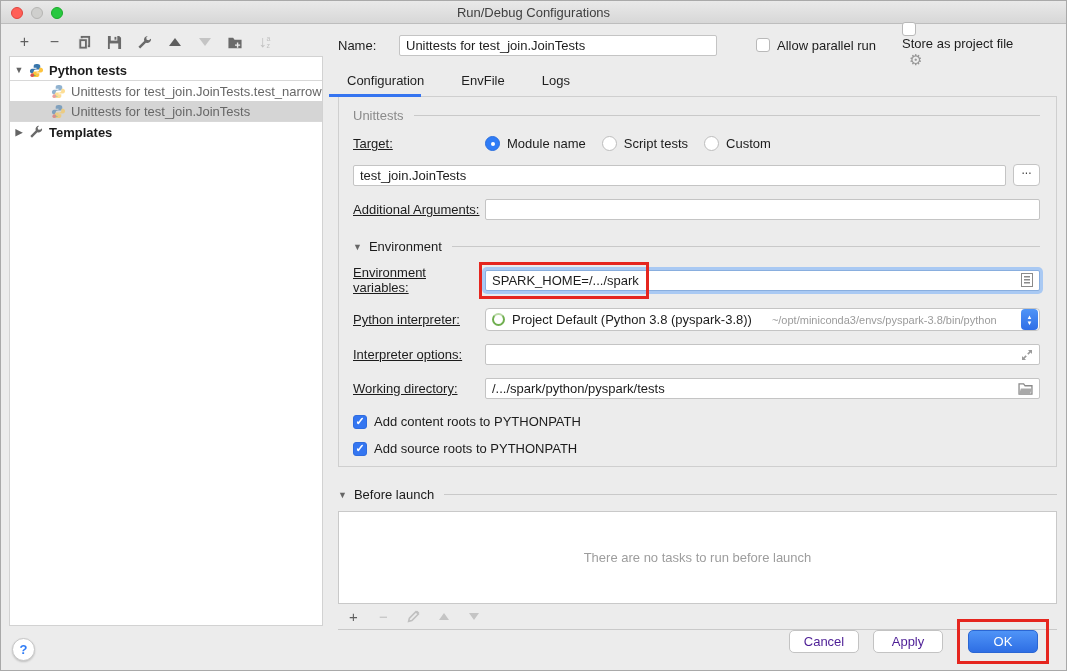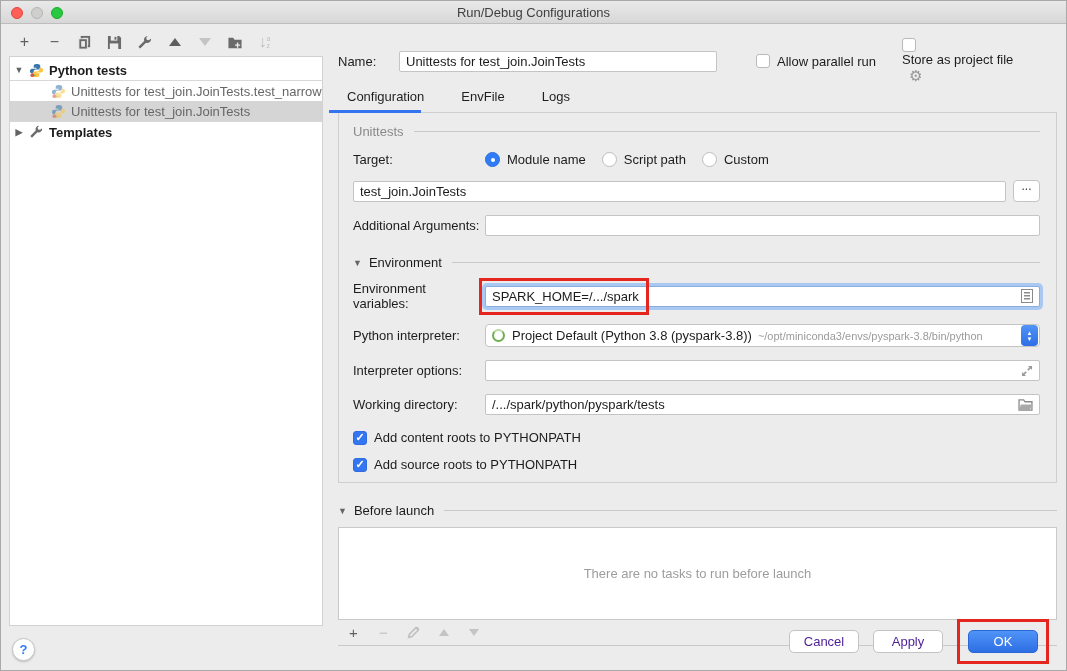--- a/index.html
+++ b/index.html
@@ -34,21 +34,21 @@
           background:#fff; border:1px solid #d2d2d2; padding-top:3px; overflow:hidden; }
   .trow { height:20px; display:flex; align-items:center; white-space:nowrap; overflow:hidden; }
   .trow .tw { width:18px; flex:none; text-align:center; font-size:9px; color:#646464; }
   .trow .ticon { width:16px; flex:none; margin-right:5px; display:flex; align-items:center; justify-content:center; }
   .trow.bold { font-weight:bold; }
   .childbox { border-top:1px solid #d8d8d8; border-bottom:1px solid #d8d8d8; }
   .trow.child { padding-left:40px; color:#676767; }
   .trow.child .ticon { opacity:.55; }
   .trow.sel { background:#d5d5d5; }
   
-  .right { position:absolute; left:337px; top:44px; width:719px; }
+  .right { position:absolute; left:337px; top:28px; width:719px; }
   .name-row { display:flex; align-items:center; height:22px; margin-top:5px; }
   .lbl-name { width:61px; flex:none; }
   input.txt { height:21px; border:1px solid #c4c4c4; border-radius:2px; background:#fff;
               font:13px "Liberation Sans", sans-serif; color:#1c1c1c; padding:0 6px; outline:none; }
   .name-input { width:318px; }
   .cbgroup { display:flex; align-items:flex-start; margin-left:39px; }
   .cbgroup.second { margin-left:26px;flex-direction:column; }
   .cb { width:14px; height:14px; border:1px solid #b9b9b9; border-radius:3px; background:#fff;
         margin-right:7px; flex:none; }
   .cb.on { background:#3476f1; border-color:#2f6cdf; color:#fff; display:flex; align-items:center;
@@ -57,21 +57,21 @@
   
   .tabs { display:flex; margin-top:14px; height:26px; align-items:flex-end; }
   .tab { padding:0 9px 8px 9px; margin-right:19px; position:relative; color:#1f1f1f; }
   .tab.active::after { content:""; position:absolute; left:-9px; right:12px; bottom:-1px;
                        height:3px; background:#3574f0; z-index:2; }
   
   .panel { border:1px solid #cfcfcf; height:371px; padding:11px 16px 0 14px; position:relative; }
   .ghead { display:flex; align-items:center; color:#8a8a8a; }
   .gline { flex:1; border-top:1px solid #c9c9c9; margin-left:10px; }
   .frow { display:flex; align-items:center; margin-top:13px; }
-  .flabel { width:132px; flex:none; }
+  .flabel { width:132px; flex:none;text-decoration:underline; }
   .radio { width:15px; height:15px; border-radius:50%; border:1px solid #bdbdbd; background:#fff;
            margin-right:7px; flex:none; position:relative; }
   .radio.on { background:#2f7cf6; border-color:#2a6ede; }
   .radio.on::after { content:""; position:absolute; left:4.5px; top:4.5px; width:4px; height:4px;
                      border-radius:50%; background:#fff; }
   .ropt { display:flex; align-items:center; margin-right:16px; }
   .grow { flex:1; }
   .browse { width:27px; height:22px; border:1px solid #c4c4c4; border-radius:4px; background:#fff;
             margin-left:7px; font-size:12px; line-height:6px; color:#3c3c3c; text-align:center;
             padding-top:2px; flex:none; }
@@ -82,21 +82,21 @@
   .fieldwrap input { width:100%; }
   .focusring { box-shadow:0 0 0 3px #a9c9f3; border-color:#89aede !important; }
   .redbox { position:absolute; left:-6px; top:-8px; width:170px; height:37px;
             border:3px solid #e5261f; pointer-events:none; z-index:5; }
   .infield-icon { position:absolute; right:7px; top:50%; transform:translateY(-50%);
                   display:flex; align-items:center; }
   .combo { flex:1; height:23px; border:1px solid #c4c4c4; border-radius:4px; background:#fff;
            display:flex; align-items:center; padding-left:6px; overflow:hidden; }
   .conda-ring { width:13px; height:13px; border-radius:50%; border:2.5px solid #6fae4e;
                 border-top-color:#b9d9a5; flex:none; margin-right:7px; }
-  .combo-path { color:#9b9b9b; font-size:11px; margin-left:6px; white-space:nowrap;
+  .combo-path { color:#9b9b9b; font-size:11px; margin-left:20px; white-space:nowrap;
                 overflow:hidden; flex:1; }
   .stepper { width:17px; height:21px; margin:0; background:linear-gradient(#4f94f7,#2f6ee6);
              border-radius:4px; display:flex; flex-direction:column; align-items:center;
              justify-content:center; color:#fff; font-size:6px; line-height:6px; flex:none;
              margin-right:1px; }
   .chkrow { display:flex; align-items:center; margin-top:15px; }
   
   .bl { margin-top:20px; }
   .bl-box { margin-top:9px; height:93px; background:#fff; border:1px solid #c9c9c9;
             display:flex; align-items:center; justify-content:center; color:#9d9d9d; }
@@ -268,21 +268,21 @@
       </div>
 
       <div class="frow">
         <span class="flabel">Target:</span>
         <span class="ropt">
           <span class="radio on"></span>
           <span>Module name</span>
         </span>
         <span class="ropt">
           <span class="radio"></span>
-          <span>Script path</span>
+          <span>Script tests</span>
         </span>
         <span class="ropt">
           <span class="radio"></span>
           <span>Custom</span>
         </span>
       </div>
 
       <div class="frow">
         <input class="txt grow" value="test_join.JoinTests" style="">
         <span class="browse">...</span>

